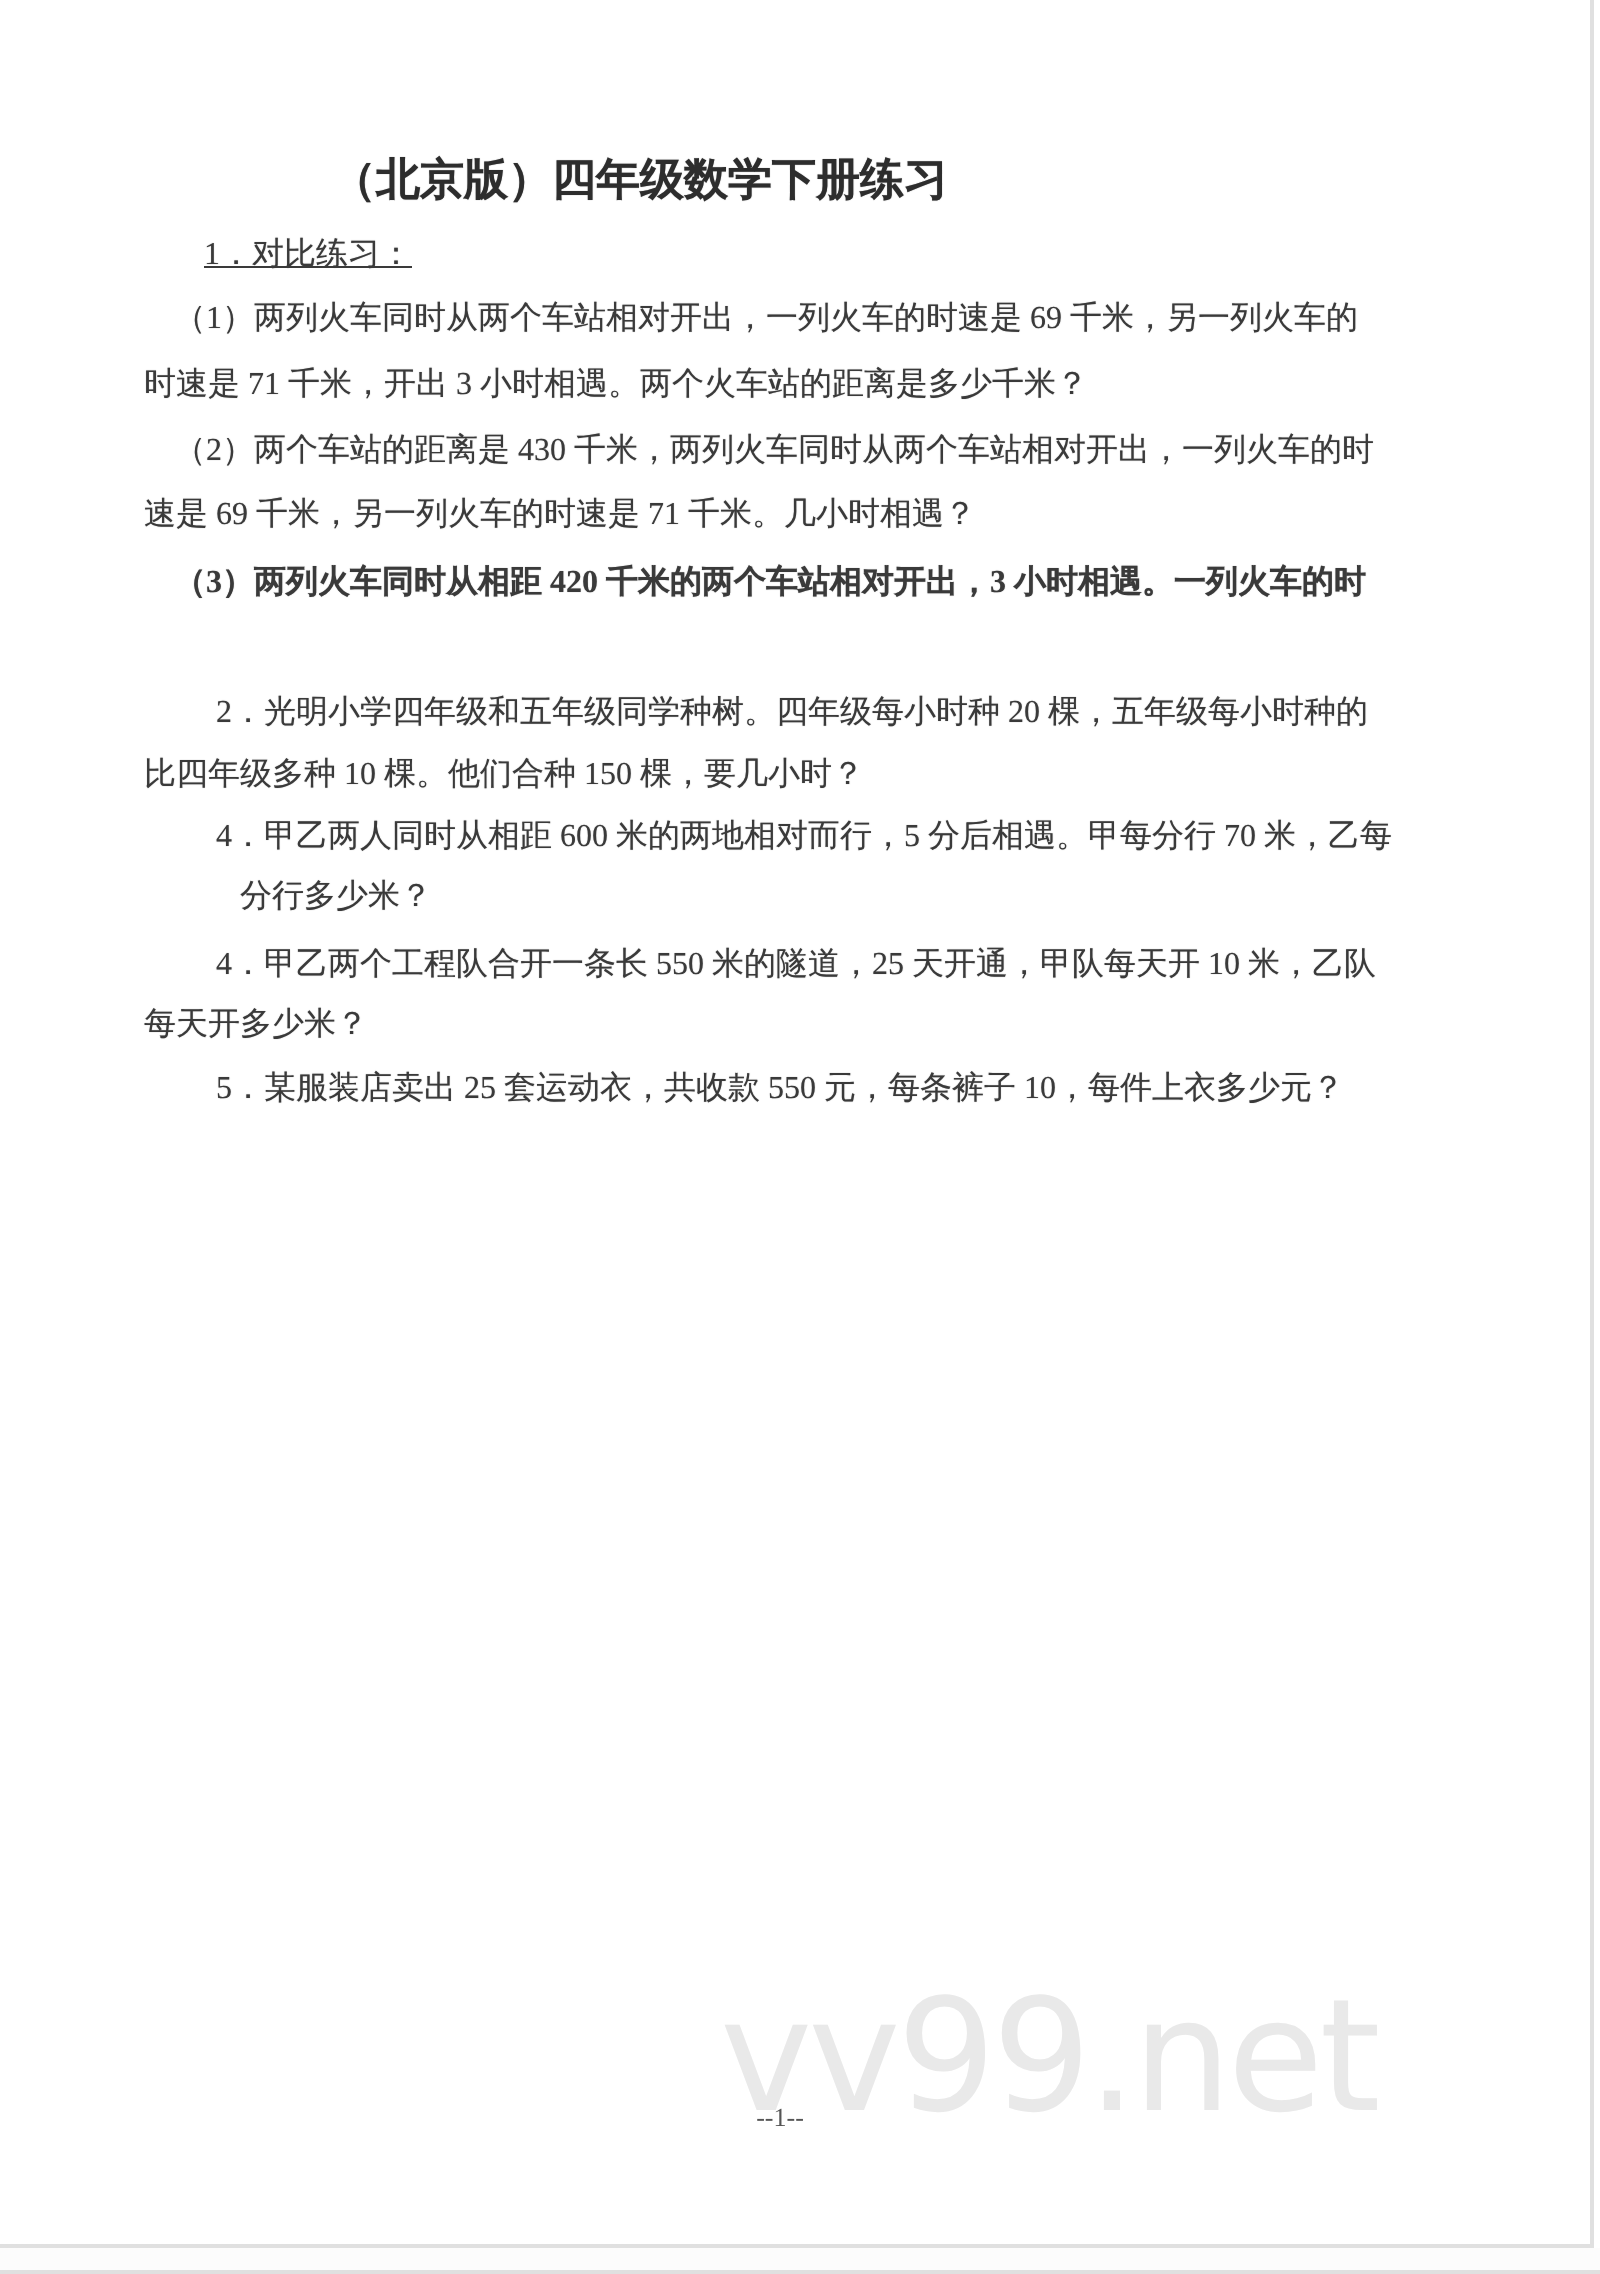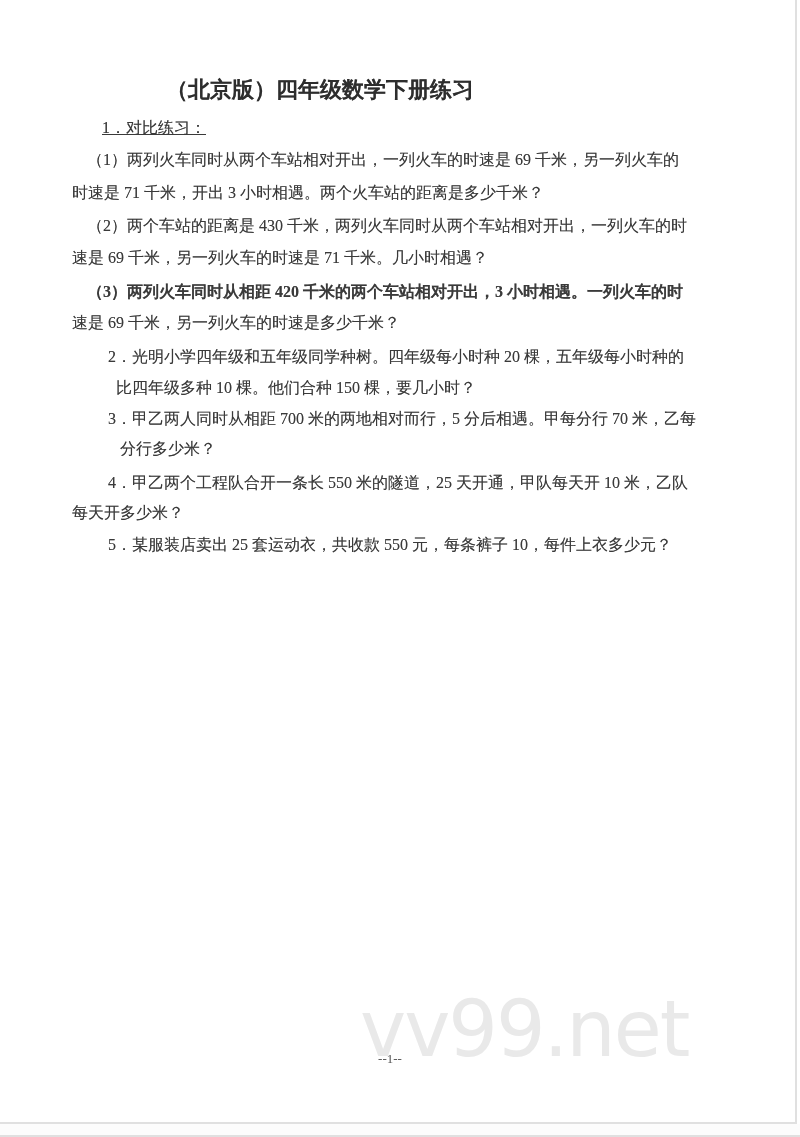--- a/index.html
+++ b/index.html
@@ -72,21 +72,21 @@
     color: #3a3a3a;
     white-space: nowrap;
     text-shadow: 0 0 0.5px rgba(58,58,58,0.5);
   }
   .x72  { left: 72px; }
   .x87  { left: 87px; }
   .x102 { left: 102px; text-decoration: underline; }
   .x108 { left: 108px; }
   .y112 { top: 112px; } .y144 { top: 144px; } .y177 { top: 177px; }
   .y210 { top: 210px; } .y242 { top: 242px; } .y276 { top: 276px; font-weight: bold; }
-  .y307 { top: 307px; } .y341 { top: 341px; } .y372 { top: 372px; margin-left: 44px; }
+  .y307 { top: 307px; } .y341 { top: 341px; } .y372 { top: 372px; }
   .y403 { top: 403px; } .y433 { top: 433px; margin-left: 48px; } .y467 { top: 467px; }
   .y497 { top: 497px; } .y529 { top: 529px; }
   .watermark {
     position: absolute;
     left: 360px;
     top: 990px;
     font-family: "DejaVu Sans", "Liberation Sans", sans-serif;
     font-weight: 400;
     font-size: 78px;
     line-height: 1;
@@ -111,24 +111,23 @@
 <div class="page">
 
   <div class="doc-title">（北京版）四年级数学下册练习</div>
 
   <div class="tline x102 y112">1．对比练习：</div>
   <div class="tline x87  y144">（1）两列火车同时从两个车站相对开出，一列火车的时速是 69 千米，另一列火车的</div>
   <div class="tline x72  y177">时速是 71 千米，开出 3 小时相遇。两个火车站的距离是多少千米？</div>
   <div class="tline x87  y210">（2）两个车站的距离是 430 千米，两列火车同时从两个车站相对开出，一列火车的时</div>
   <div class="tline x72  y242">速是 69 千米，另一列火车的时速是 71 千米。几小时相遇？</div>
   <div class="tline x87  y276">（3）两列火车同时从相距 420 千米的两个车站相对开出，3 小时相遇。一列火车的时</div>
-  <div class="tline x72  y307">速是 69 千米，另一列火车的时速是多少千米？</div>
   <div class="tline x108 y341">2．光明小学四年级和五年级同学种树。四年级每小时种 20 棵，五年级每小时种的</div>
   <div class="tline x72  y372">比四年级多种 10 棵。他们合种 150 棵，要几小时？</div>
-  <div class="tline x108 y403">3．甲乙两人同时从相距 700 米的两地相对而行，5 分后相遇。甲每分行 70 米，乙每</div>
+  <div class="tline x108 y403">4．甲乙两人同时从相距 600 米的两地相对而行，5 分后相遇。甲每分行 70 米，乙每</div>
   <div class="tline x72  y433">分行多少米？</div>
   <div class="tline x108 y467">4．甲乙两个工程队合开一条长 550 米的隧道，25 天开通，甲队每天开 10 米，乙队</div>
   <div class="tline x72  y497">每天开多少米？</div>
   <div class="tline x108 y529">5．某服装店卖出 25 套运动衣，共收款 550 元，每条裤子 10，每件上衣多少元？</div>
 
   <div class="watermark">vv99.net</div>
 
   <div class="page-number">--1--</div>
 
   <div class="page-right-border"></div>

